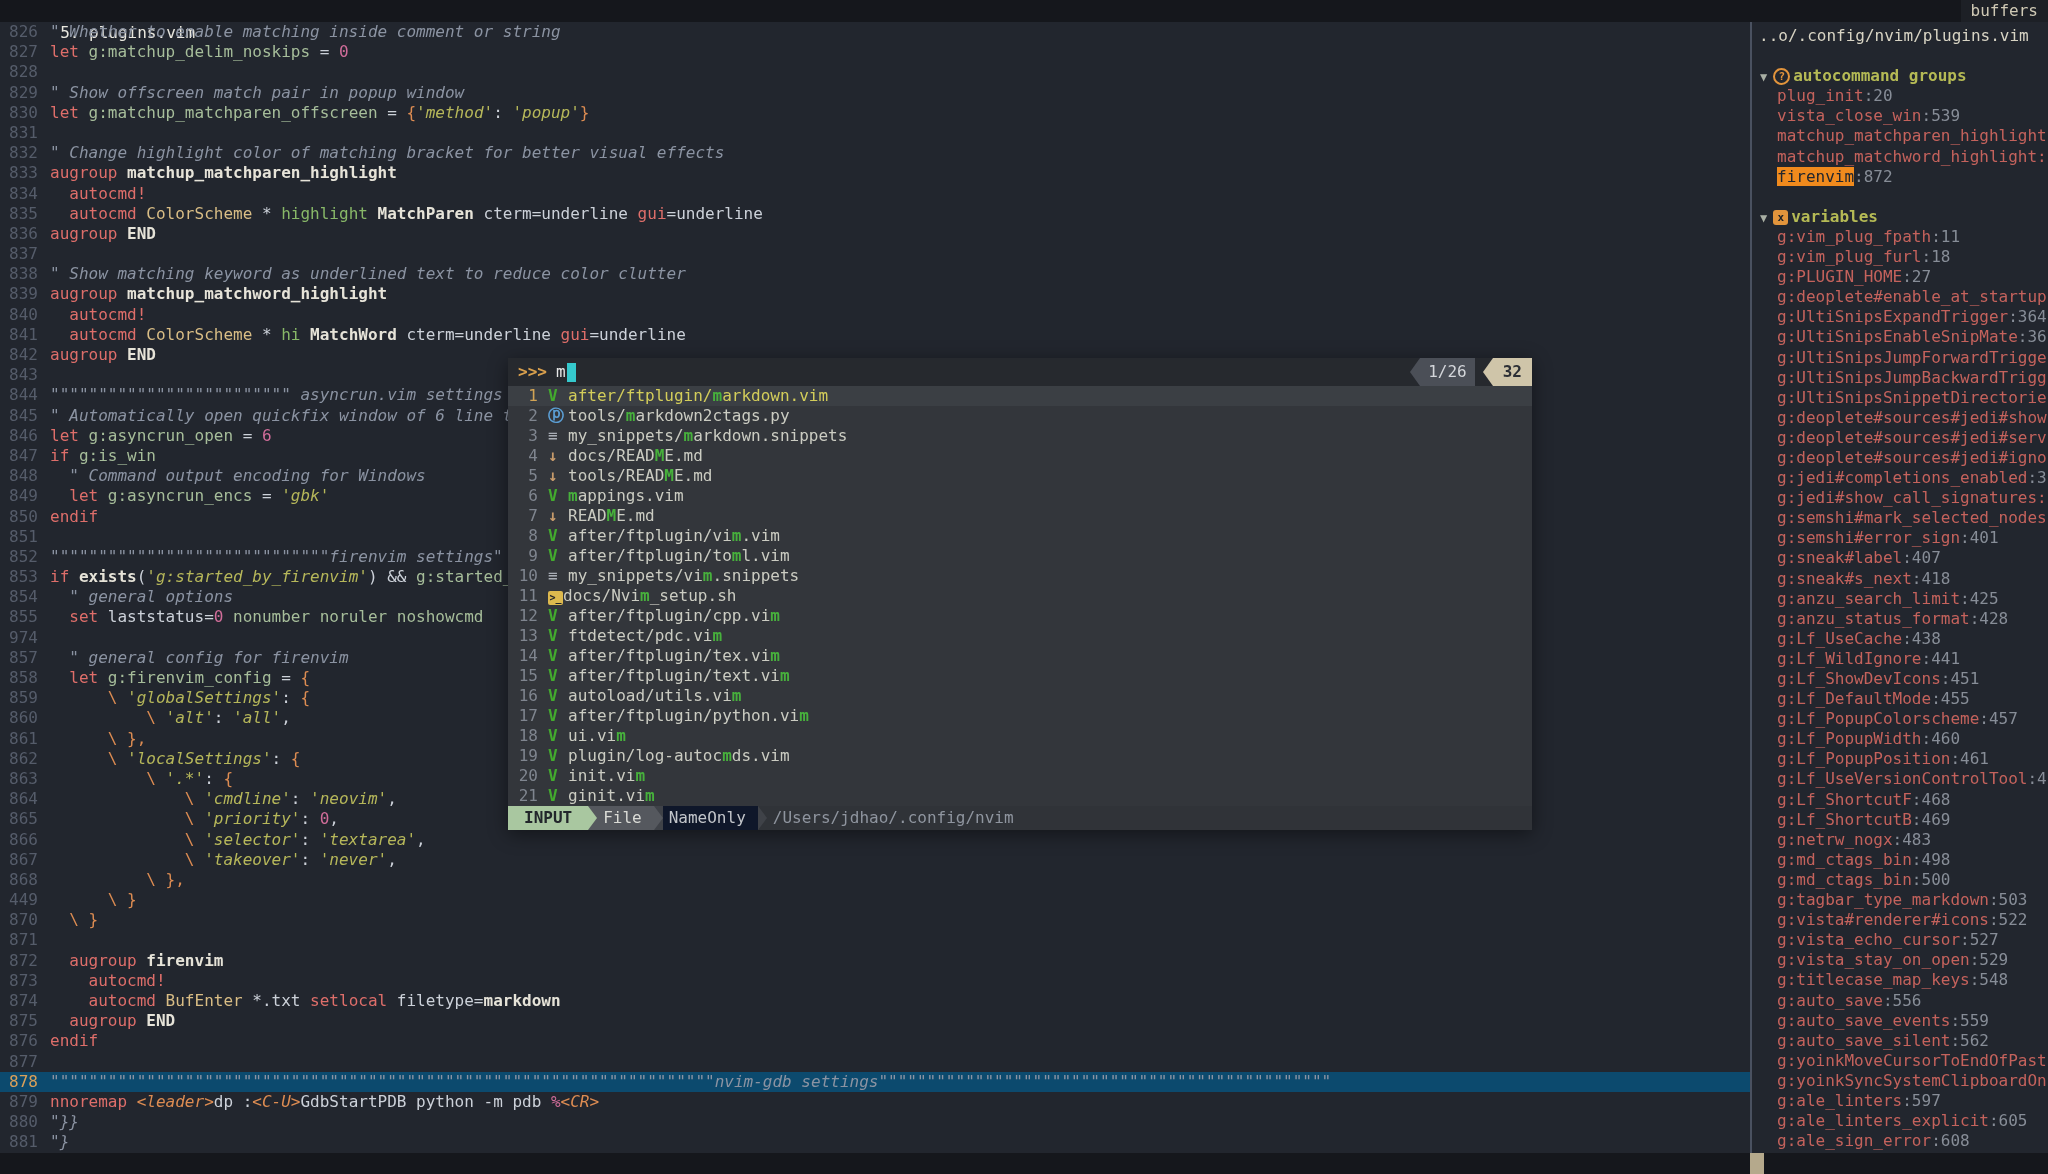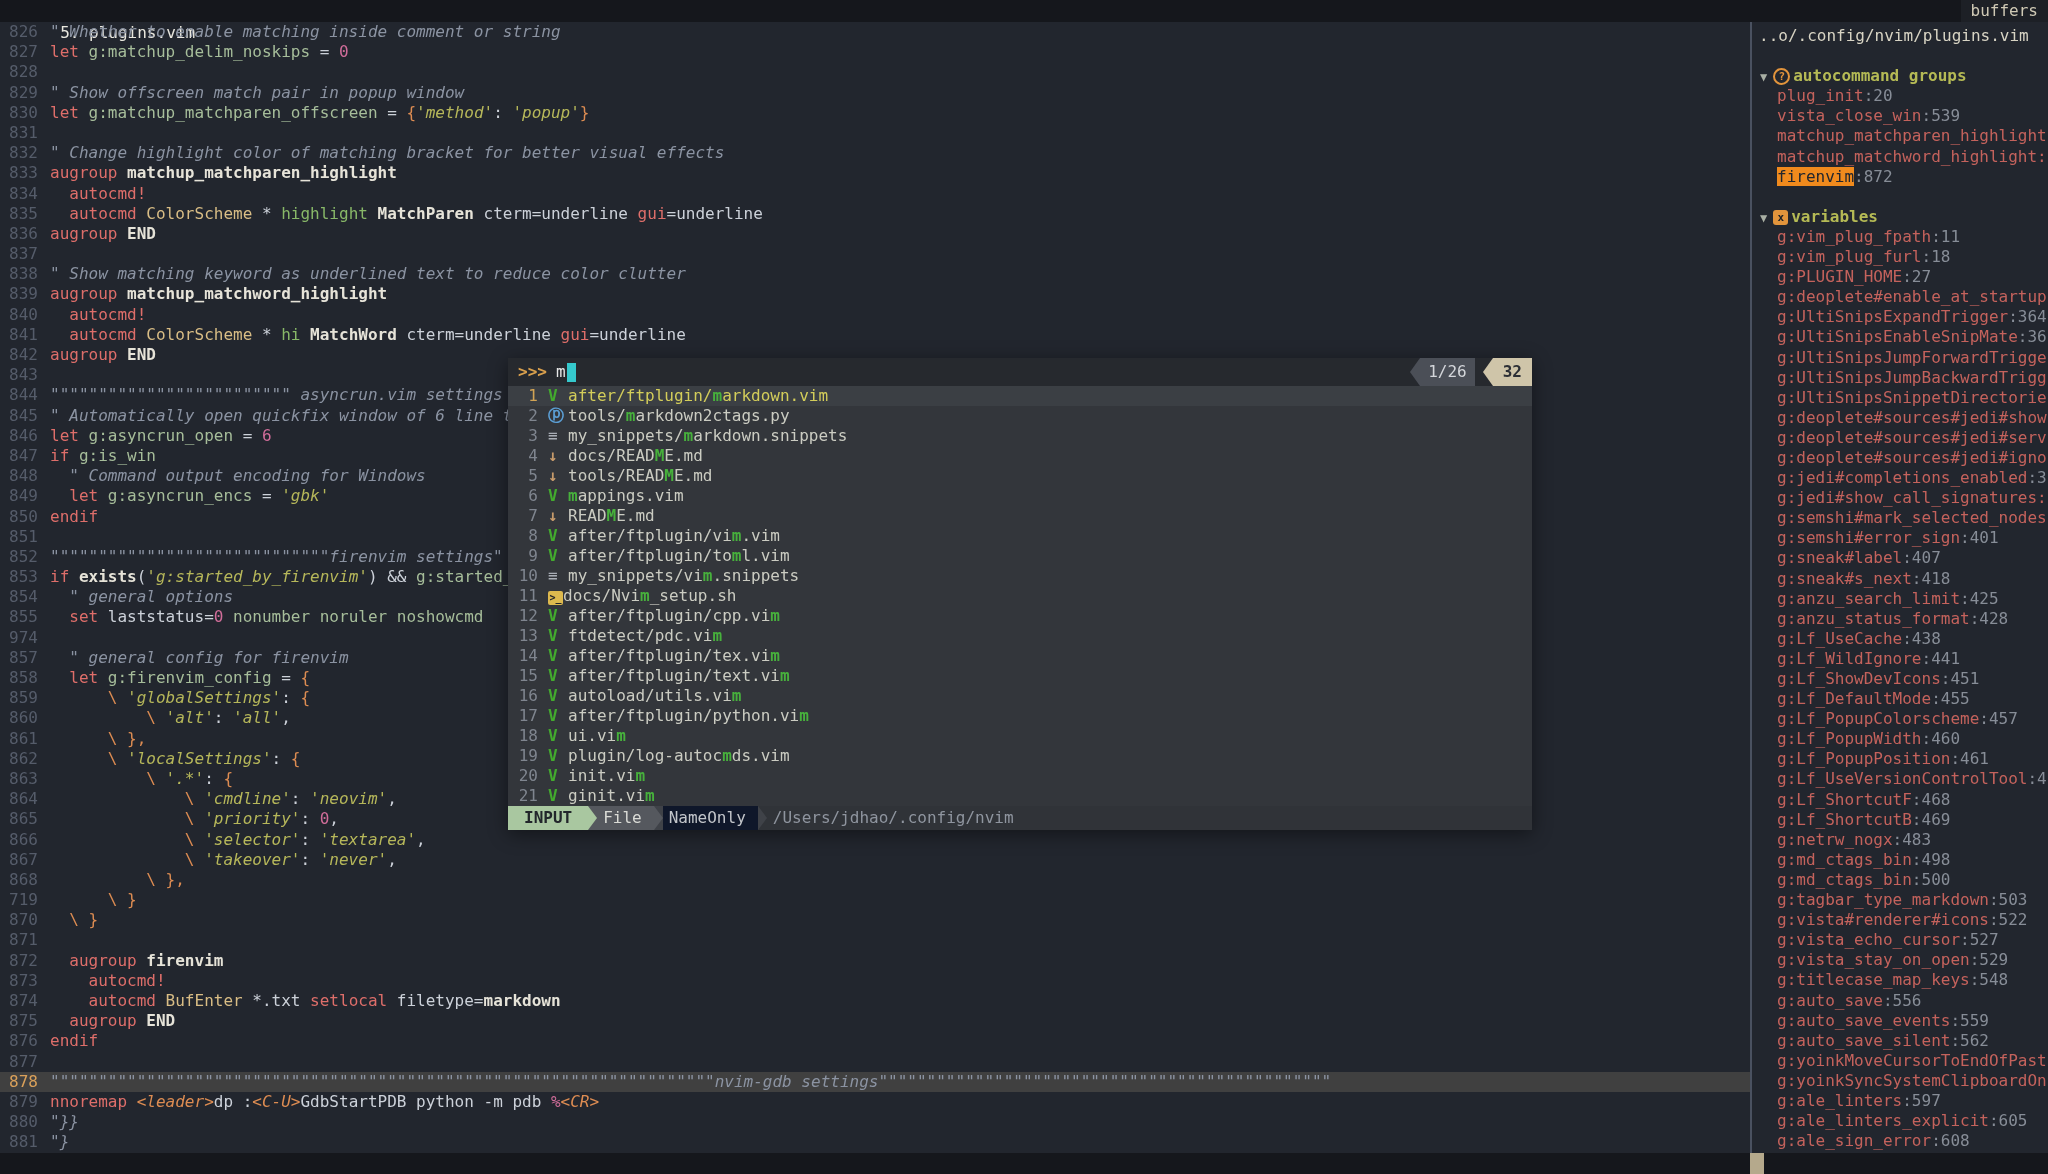--- a/index.html
+++ b/index.html
@@ -7,21 +7,21 @@
           font-family:"DejaVu Sans Mono","Liberation Mono",monospace;font-size:16px;color:#ccd1d9;}
 
   
   .tabline{position:absolute;top:0;left:0;right:0;height:22px;background:#15171c;line-height:22px;white-space:pre;}
   .tab-left{color:#e9e7de;padding-left:12px;}
   .tab-right{position:absolute;right:0;top:0;height:22px;padding:0 10px;color:#cfc9b5;background:#1d2026;}
 
   
   .editor{position:absolute;top:22px;left:0;width:1750px;height:1132px;overflow:hidden;}
   .line{height:20.2px;line-height:20.2px;white-space:pre;overflow:hidden;}
-  .cursorline{background:#404040;}
+  .cursorline{background:#0c4a6e;}
   .ln{display:inline-block;width:38px;text-align:right;color:#555c6a;margin-right:12px;}
   .ln-cur{color:#d9a05a;}
   .tk-w{color:#ccd1d9;}
   .tk-c{color:#8b93a2;font-style:italic;}
   .tk-k{color:#de6e6a;}
   .tk-v{color:#a6bd9a;}
   .tk-n{color:#d16d9a;}
   .tk-s{color:#b6b75a;font-style:italic;}
   .tk-o{color:#dd8c52;}
   .tk-t{color:#d9bd85;}
@@ -130,21 +130,21 @@
       <div class="line"><span class="ln">859</span><span class="tk-o">      \ </span><span class="tk-s">'globalSettings'</span><span class="tk-w">: </span><span class="tk-o">{</span></div>
       <div class="line"><span class="ln">860</span><span class="tk-o">          \ </span><span class="tk-s">'alt'</span><span class="tk-w">: </span><span class="tk-s">'all'</span><span class="tk-w">,</span></div>
       <div class="line"><span class="ln">861</span><span class="tk-o">      \ },</span></div>
       <div class="line"><span class="ln">862</span><span class="tk-o">      \ </span><span class="tk-s">'localSettings'</span><span class="tk-w">: </span><span class="tk-o">{</span></div>
       <div class="line"><span class="ln">863</span><span class="tk-o">          \ </span><span class="tk-s">'.*'</span><span class="tk-w">: </span><span class="tk-o">{</span></div>
       <div class="line"><span class="ln">864</span><span class="tk-o">              \ </span><span class="tk-s">'cmdline'</span><span class="tk-w">: </span><span class="tk-s">'neovim'</span><span class="tk-w">,</span></div>
       <div class="line"><span class="ln">865</span><span class="tk-o">              \ </span><span class="tk-s">'priority'</span><span class="tk-w">: </span><span class="tk-n">0</span><span class="tk-w">,</span></div>
       <div class="line"><span class="ln">866</span><span class="tk-o">              \ </span><span class="tk-s">'selector'</span><span class="tk-w">: </span><span class="tk-s">'textarea'</span><span class="tk-w">,</span></div>
       <div class="line"><span class="ln">867</span><span class="tk-o">              \ </span><span class="tk-s">'takeover'</span><span class="tk-w">: </span><span class="tk-s">'never'</span><span class="tk-w">,</span></div>
       <div class="line"><span class="ln">868</span><span class="tk-o">          \ },</span></div>
-      <div class="line"><span class="ln">719</span><span class="tk-o">      \ }</span></div>
+      <div class="line"><span class="ln">449</span><span class="tk-o">      \ }</span></div>
       <div class="line"><span class="ln">870</span><span class="tk-o">  \ }</span></div>
       <div class="line"><span class="ln">871</span></div>
       <div class="line"><span class="ln">872</span><span class="tk-k">  augroup</span><span class="tk-b"> firenvim</span></div>
       <div class="line"><span class="ln">873</span><span class="tk-k">    autocmd!</span></div>
       <div class="line"><span class="ln">874</span><span class="tk-k">    autocmd</span><span class="tk-t"> BufEnter</span><span class="tk-w"> *.txt</span><span class="tk-k"> setlocal</span><span class="tk-w"> filetype=</span><span class="tk-b">markdown</span></div>
       <div class="line"><span class="ln">875</span><span class="tk-k">  augroup</span><span class="tk-b"> END</span></div>
       <div class="line"><span class="ln">876</span><span class="tk-k">endif</span></div>
       <div class="line"><span class="ln">877</span></div>
       <div class="line cursorline"><span class="ln ln-cur">878</span><span class="tk-c">"""""""""""""""""""""""""""""""""""""""""""""""""""""""""""""""""""""</span><span class="tk-c">nvim-gdb settings</span><span class="tk-c">"""""""""""""""""""""""""""""""""""""""""""""""</span></div>
       <div class="line"><span class="ln">879</span><span class="tk-k">nnoremap</span><span class="tk-oi"> &lt;leader&gt;</span><span class="tk-w">dp :</span><span class="tk-oi">&lt;C-U&gt;</span><span class="tk-w">GdbStartPDB python -m pdb </span><span class="tk-n">%</span><span class="tk-oi">&lt;CR&gt;</span></div>

